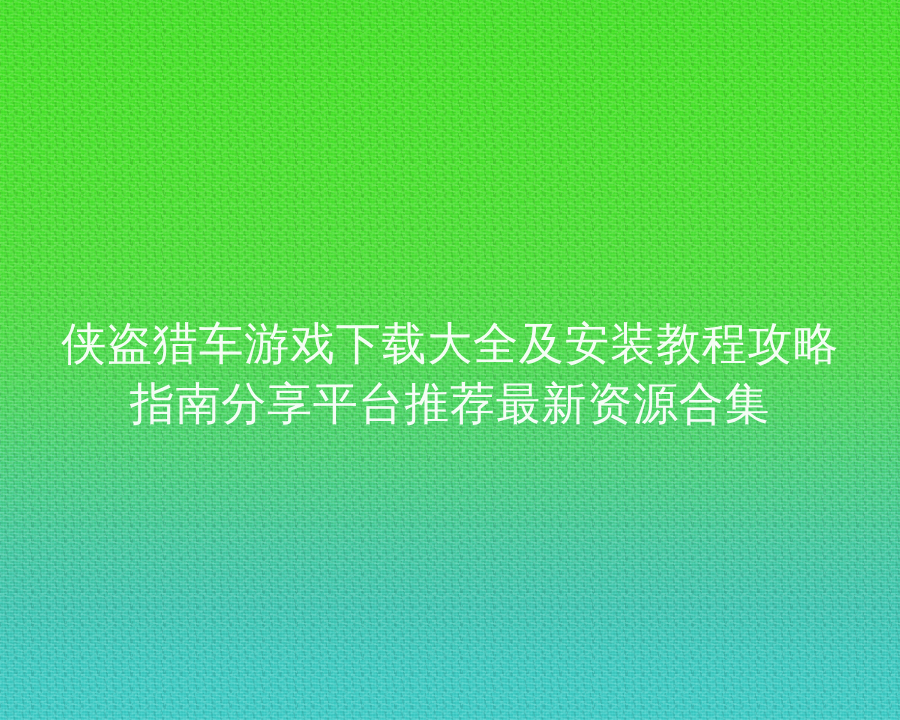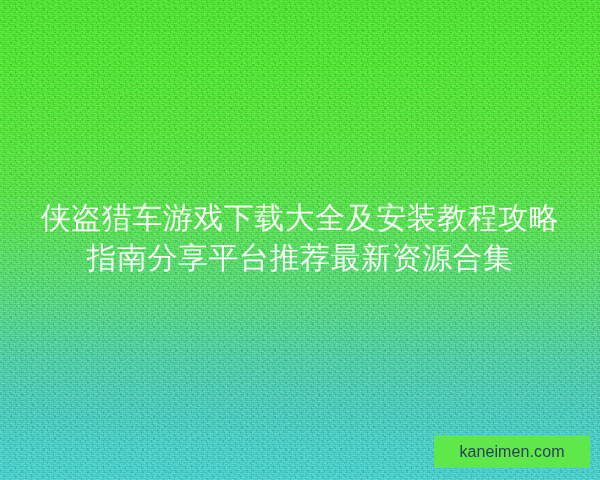--- a/index.html
+++ b/index.html
@@ -62,21 +62,21 @@
     position: absolute;
     left: 0;
     right: 0;
     top: 198px;
     display: flex;
     justify-content: center;
     padding: 0 18px;
     box-sizing: border-box;
   }
   .title {
-    margin: 0;
+    margin: 12px;
     width: 540px;
     text-align: center;
     font-size: 30px;
     line-height: 40px;
     font-weight: 400;
     letter-spacing: 0.5px;
     color: rgba(255,255,255,0.93);
     font-family: "DejaVu Sans", "Liberation Sans", sans-serif;
   }
 
@@ -104,17 +104,14 @@
 
 <div class="banner">
 
   <div class="grain"></div>
   <div class="grain2"></div>
 
   <div class="title-wrap">
     <h1 class="title">侠盗猎车游戏下载大全及安装教程攻略指南分享平台推荐最新资源合集</h1>
   </div>
 
-  <div class="badge">
-    <span class="badge-text">kaneimen.com</span>
-  </div>
 
 </div>
 
 </body></html>

